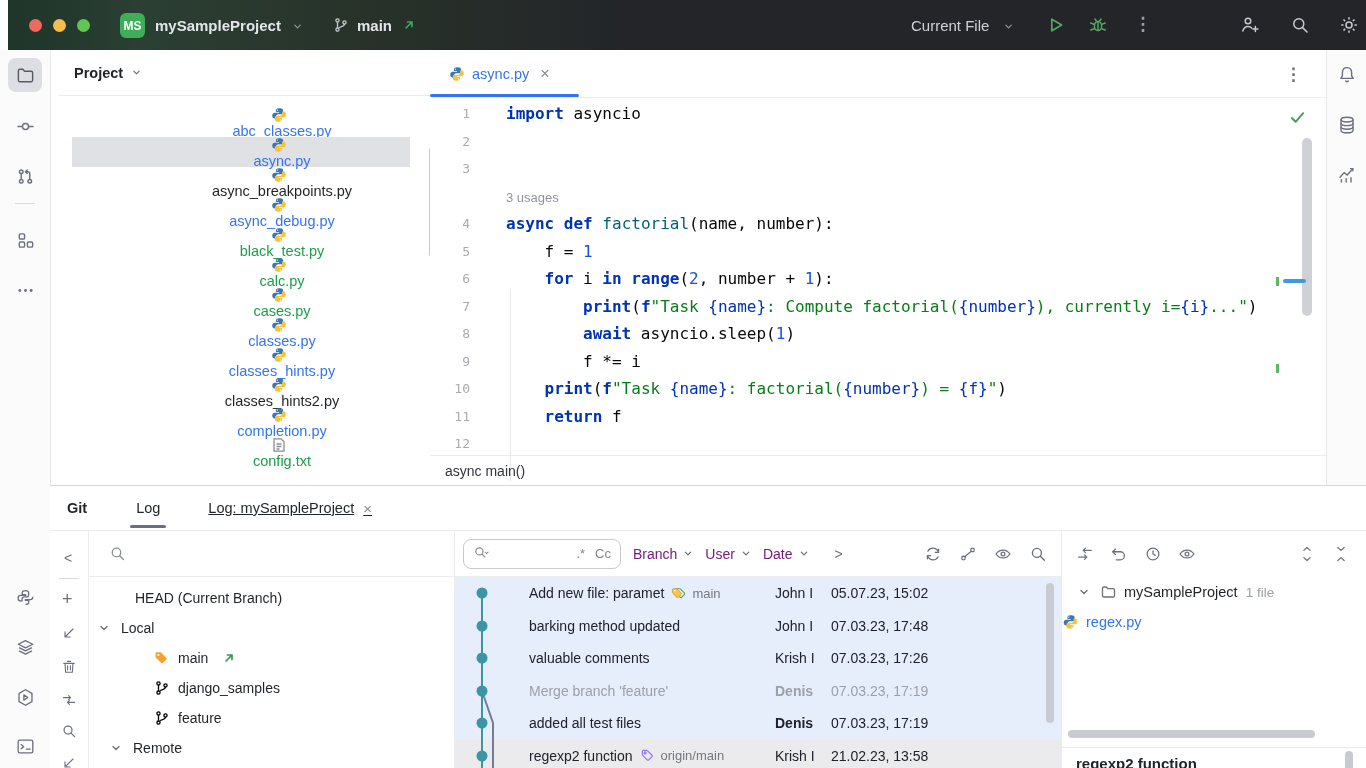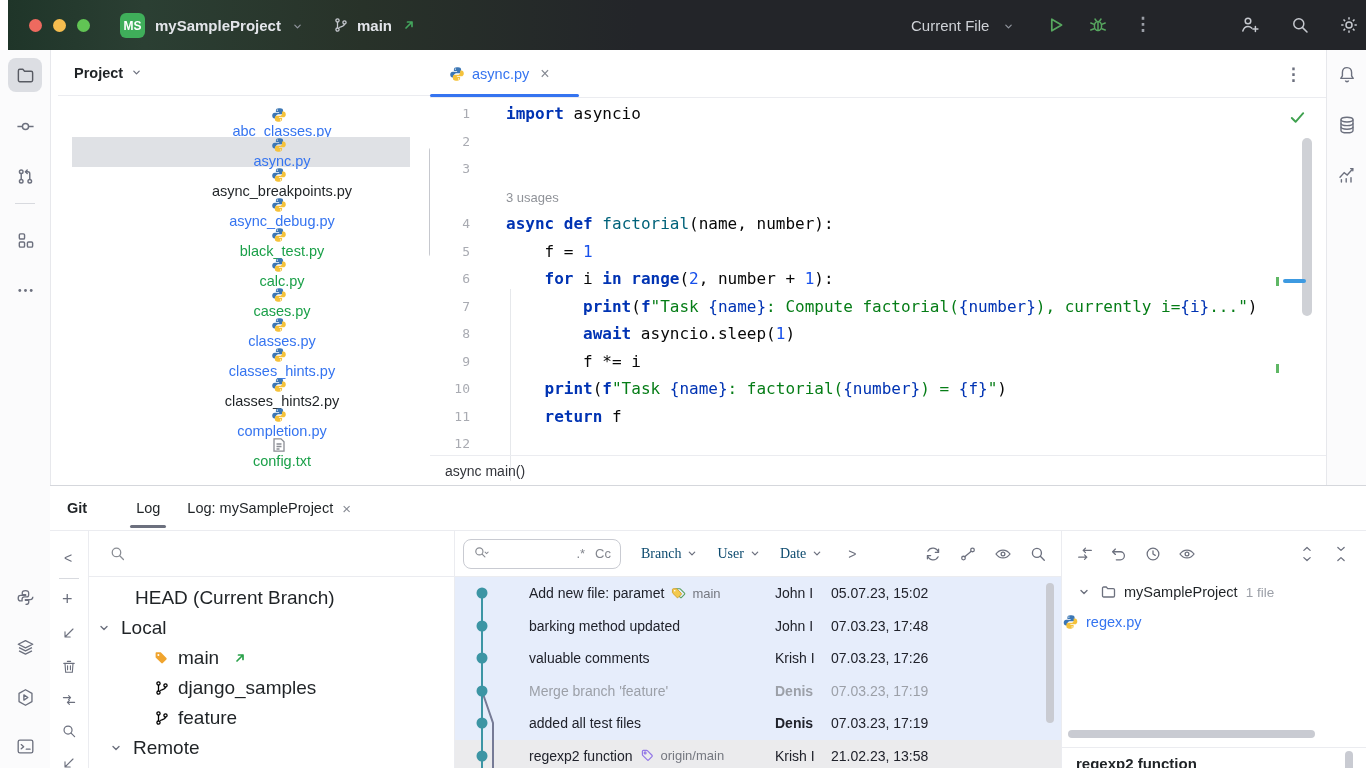--- a/index.html
+++ b/index.html
@@ -108,52 +108,52 @@
   #breadcrumb-text{font-size:14px;color:#33353b;}
 
   
   #git-panel{left:50px;top:485px;width:1316px;height:283px;background:#fff;border-top:1px solid #d5d7dc;box-sizing:border-box;}
   #git-tabs{left:0;top:0;width:100%;height:45px;border-bottom:1px solid #ebecf0;display:flex;align-items:center;
      padding-left:17px;box-sizing:border-box;}
   #git-title{font-size:14.5px;font-weight:700;color:#1f2326;text-align:center;}
   .git-tab{position:relative;height:45px;display:flex;align-items:center;font-size:14.5px;color:#1f2326;}
   #git-tab-log{margin-left:43px;padding:0 6px;}
   #git-tab-log::after{content:"";position:absolute;left:0;right:0;bottom:3px;height:3px;border-radius:2px;background:#6c707e;}
-  #git-tab-log2{margin-left:17px;padding:0 4px;gap:9px;}
+  #git-tab-log2{margin-left:38px;padding:0 4px;gap:9px;text-decoration:underline;}
   #git-tab2-close{color:#878b94;font-size:15px;}
 
   #git-mini{left:0;top:45px;width:38px;height:238px;border-right:1px solid #ebecf0;}
   .mini-ic{left:11px;width:16px;height:16px;color:#6c707e;position:absolute;}
   #mi-collapse{top:19px;font-size:14px;color:#6c707e;left:14px;width:auto;height:auto;}
   #mi-div{left:9px;top:47px;width:20px;height:1px;background:#d8dadf;position:absolute;}
   #mi-plus{top:60px;font-size:18px;color:#6c707e;left:12px;width:auto;height:auto;line-height:16px;}
   #mi-arrow{top:94px;}
   #mi-trash{top:128px;}
   #mi-merge{top:161px;}
   #mi-search{top:192px;}
   #mi-arrow2{top:224px;}
 
   #git-branches{left:38px;top:45px;width:367px;height:238px;border-right:1px solid #ebecf0;box-sizing:border-box;}
   #branch-search{height:45px;border-bottom:1px solid #ebecf0;display:flex;align-items:center;padding-left:21px;}
   #branch-search .ico{width:17px;height:17px;color:#8a8d94;}
   #branch-tree{padding-top:6px;}
   .b-row{height:30px;display:flex;align-items:center;}
   .b-chev{width:12px;height:10px;color:#6c707e;flex:none;margin-right:11px;}
   .b-ico{width:16px;height:16px;flex:none;margin-right:8px;}
-  .b-label{font-size:19px;color:#1f2326;white-space:nowrap;}
+  .b-label{font-size:14px;color:#1f2326;white-space:nowrap;}
   .b-cur{width:12px;height:12px;color:#2aa14a;margin-left:15px;}
 
   #git-log{left:405px;top:45px;width:607px;height:238px;border-right:1px solid #ebecf0;box-sizing:border-box;}
   #log-toolbar{height:46px;border-bottom:1px solid #ebecf0;display:flex;align-items:center;
      padding:0 14px 0 8px;box-sizing:border-box;}
   #log-search{width:158px;height:30px;border:1px solid #c9cbd2;border-radius:8px;display:flex;
      align-items:center;padding:0 9px;box-sizing:border-box;background:#fff;}
   #log-search .ico{width:17px;height:17px;color:#8a8d94;}
   #log-search .flags{margin-left:auto;display:flex;gap:10px;color:#83868e;font-size:13px;}
-  .log-filter{margin-left:20px;display:flex;align-items:center;gap:6px;font-size:14px;color:#0c4a6e;font-family:Liberation Serif, serif;}
+  .log-filter{margin-left:12px;display:flex;align-items:center;gap:6px;font-size:14px;color:#701a75;}
   .log-filter .ico{width:10px;height:9px;color:#6c707e;}
   #log-chev-right{margin-left:26px;color:#6c707e;font-size:14px;}
   #log-toolbar .right-icons{margin-left:auto;display:flex;gap:17px;align-items:center;}
   #log-toolbar .right-icons .ico{width:18px;height:18px;color:#6c707e;}
 
   #commit-rows{position:absolute;left:0;top:46px;width:100%;height:192px;overflow:hidden;}
   .commit-row{height:32.5px;display:flex;align-items:center;padding:0 12px 0 74px;box-sizing:border-box;}
   .commit-row.bg-blue{background:#e6edfb;}
   .commit-row.bg-gray{background:#ebebed;}
   .c-left{flex:0 0 246px;display:flex;gap:7px;overflow:hidden;white-space:nowrap;}

